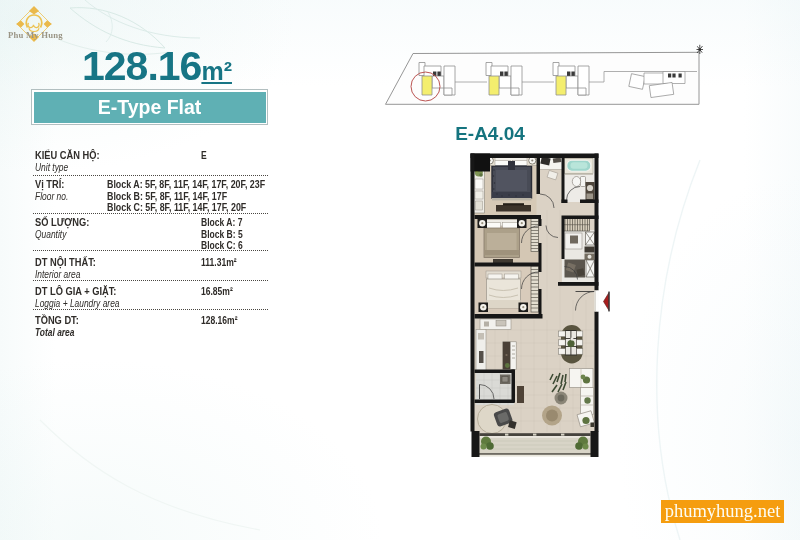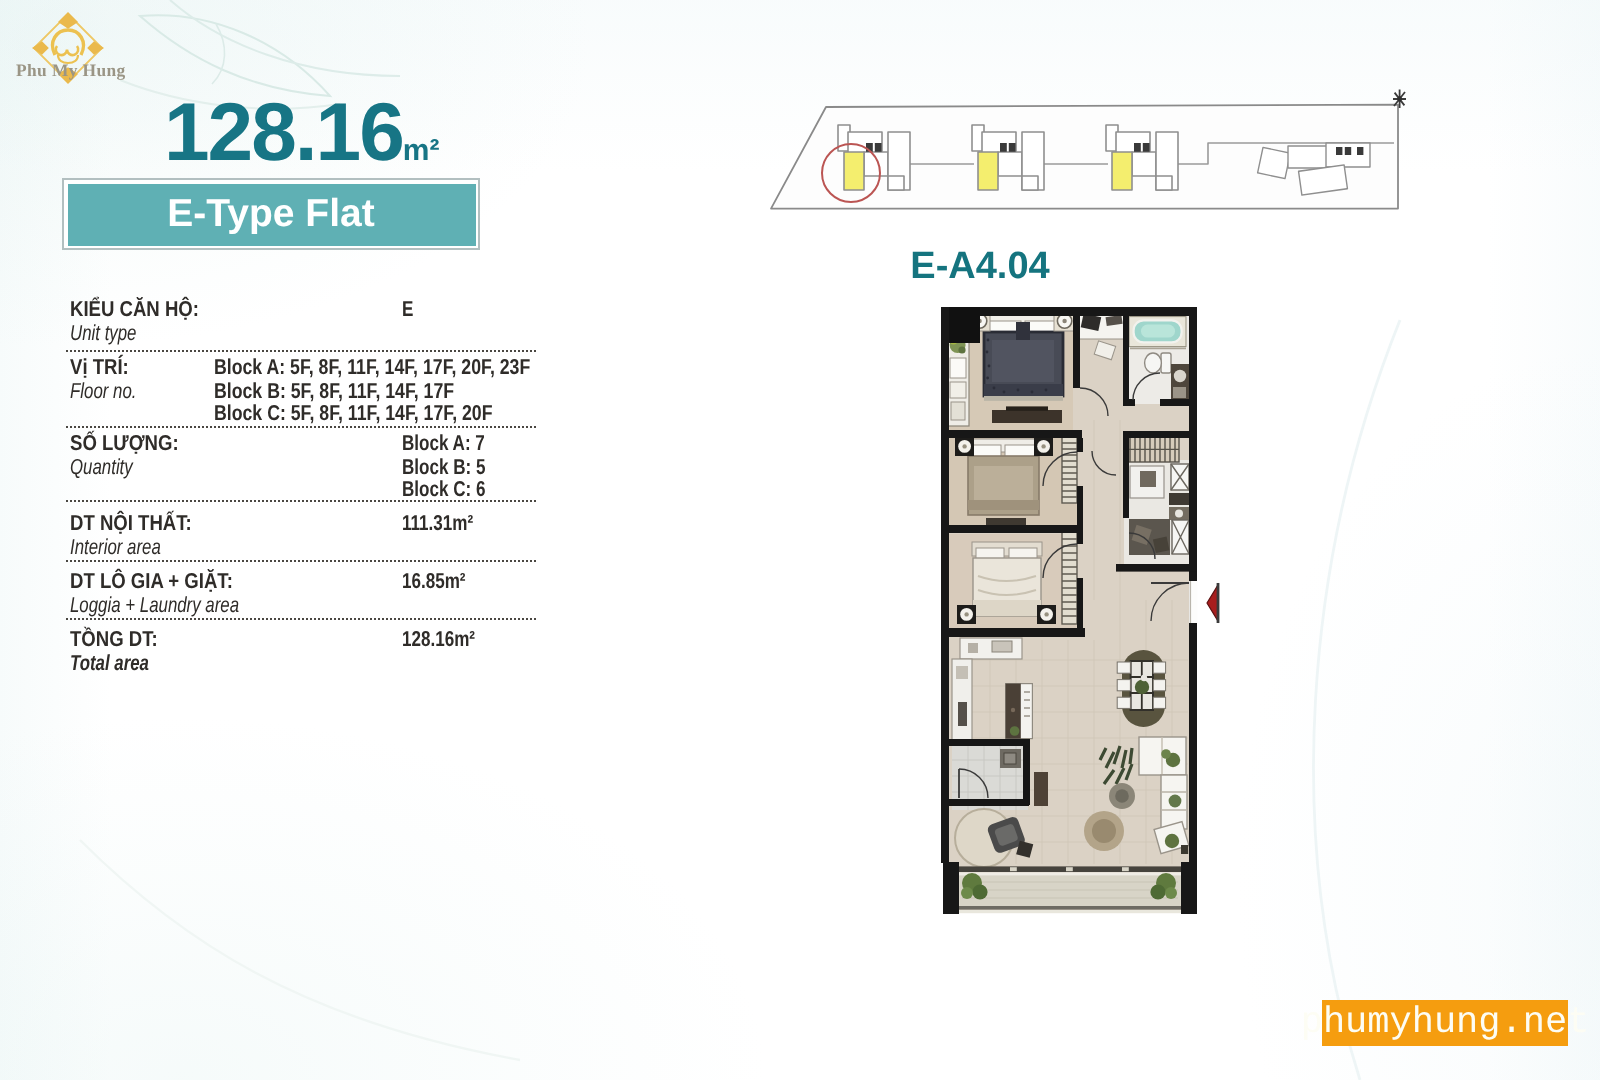--- a/index.html
+++ b/index.html
@@ -41,24 +41,24 @@
     <path d="M16 24 l5 -3.4 3.4 3.4 -3.4 3.4 Z" fill="#eab33a" stroke="none"></path>
     <path d="M52 24 l-5 -3.4 -3.4 3.4 3.4 3.4 Z" fill="#eab33a" stroke="none"></path>
     <path d="M27.5 27.5 c-3.5 -7, 1 -12.5, 6.5 -12.5 c5.5 0, 10 5.5, 6.5 12.5" stroke-width="1.7"></path>
     <path d="M28.5 23 a2.8 2.8 0 1 0 5 1.8 a2.8 2.8 0 1 0 5 -1.8" stroke-width="1.3"></path>
     <path d="M29 27.5 c0 2.5, 2 4, 5 4 c3 0, 5 -1.5, 5 -4" stroke-width="1.1"></path>
   </g>
   <text x="8" y="37.8" font-size="8.7" fill="#9a9585" font-weight="bold" style="font-family:'Liberation Serif',serif;letter-spacing:0.2px;">Phu My Hung</text>
 </svg>
 
 <div class="abs" style="left:82px;top:43px;width:240px;color:#177585;font-weight:bold;">
-  <span style="font-size:41px;letter-spacing:-1px;margin-top:36px;">128.16</span><span style="font-size:15px;">m²</span>
+  <span style="font-size:41px;letter-spacing:-1px;margin-top:36px;">128.16</span><span style="font-size:25px;text-decoration:underline;">m²</span>
 </div>
 
-<div class="abs" style="left:31px;top:89px;width:209px;height:36px;border:1px solid #b2bfc0;background:#fff;box-sizing:border-box;padding:1.5px;">
+<div class="abs" style="left:31px;top:89px;width:237px;height:36px;border:1px solid #b2bfc0;background:#fff;box-sizing:border-box;padding:1.5px;">
   <div style="background:#5fb0b4;width:100%;height:100%;display:flex;align-items:center;justify-content:center;">
     <span style="color:#fff;font-weight:bold;font-size:19.5px;">E-Type Flat</span>
   </div>
 </div>
 
 <div class="abs" style="left:35px;top:145px;width:260px;color:#2f2c29;font-size:10.8px;">
 
   <div class="tx" style="left:0;top:4px;font-weight:bold;">KIỂU CĂN HỘ:</div>
   <div class="ts" style="left:0;top:16px;font-style:italic;">Unit type</div>
   <div class="tv" style="left:166px;top:4px;font-weight:bold;">E</div>
@@ -512,14 +512,14 @@
   <rect x="594.5" y="290.5" width="4.2" height="21" fill="#fdfdfc"></rect>
   <path d="M595.2 290.5 v21" stroke="#b9b5ac" stroke-width="0.7"></path>
 
   <g>
     <path d="M603.5 301.5 L609 292.5 L609 310.5 Z" fill="#a81e1e" stroke="#5c1010" stroke-width="0.6"></path>
     <rect x="608.3" y="291.5" width="1.4" height="20" fill="#3a3a3a"></rect>
   </g>
 </svg>
 
 <div class="abs" style="left:661px;top:500px;width:123px;height:23px;background:#f59d0f;color:#fdfdf4;display:flex;align-items:center;justify-content:center;">
-  <span style="font-family:Liberation Mono, monospace;font-size:18.5px;">phumyhung.net</span>
+  <span style="font-family:Liberation Serif, serif;font-size:18.5px;">phumyhung.net</span>
 </div>
 
 </body></html>

